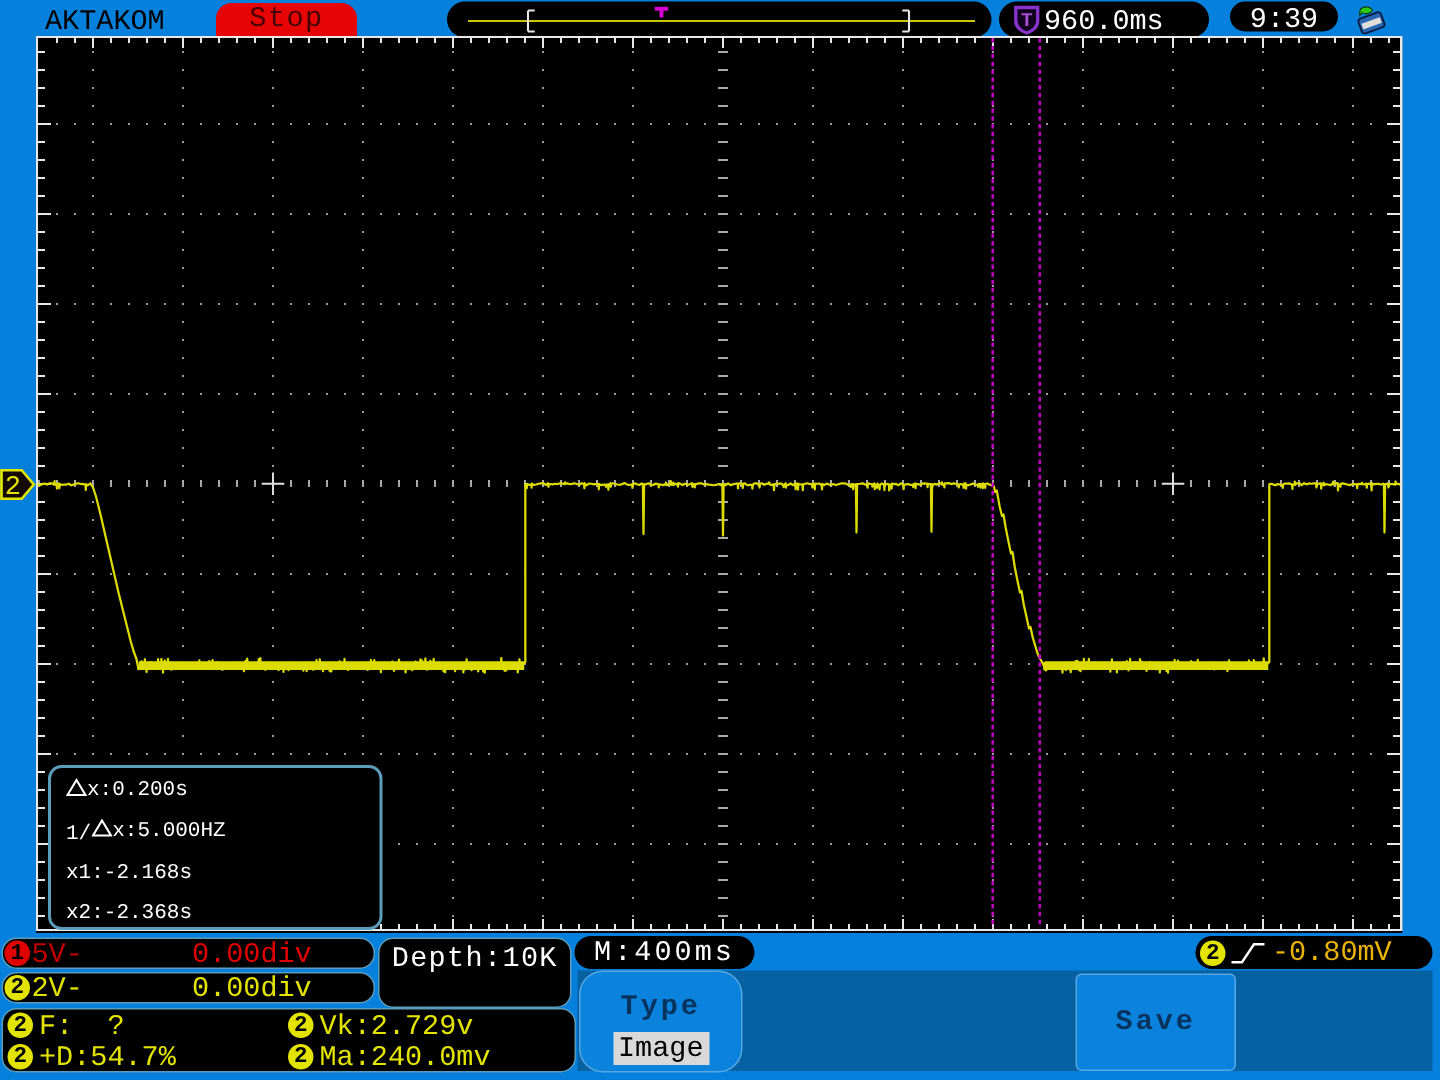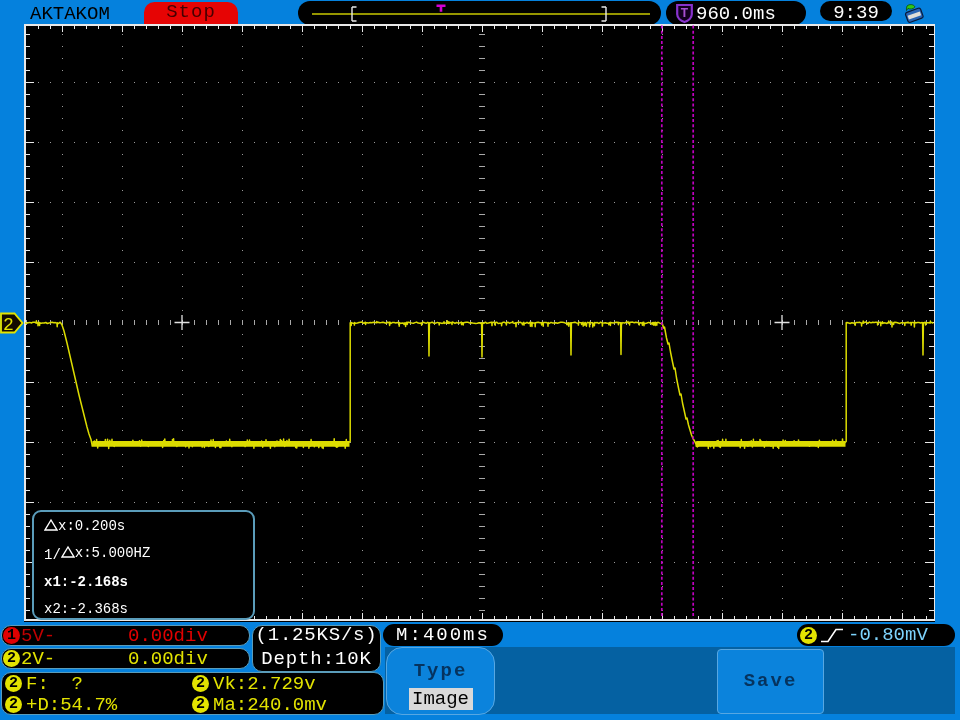--- a/index.html
+++ b/index.html
@@ -65,52 +65,51 @@
 </svg>
 
 <div class="abs" style="left:32px;top:510px;width:219px;height:106px;background:#000;
   border:2px solid #5a9cba;border-radius:9px;color:#fff;font-size:14px;">
  <div class="abs" style="left:10px;top:6px;"><svg width="14" height="14" xmlns="http://www.w3.org/2000/svg">
         <polygon points="7,2 13,12 1,12" fill="none" stroke="#fff" stroke-width="1.4"></polygon>
       </svg><span style="position:relative;top:-2px;">x:0.200s</span></div>
  <div class="abs" style="left:10px;top:33px;">1/<svg width="14" height="14" xmlns="http://www.w3.org/2000/svg">
         <polygon points="7,2 13,12 1,12" fill="none" stroke="#fff" stroke-width="1.4"></polygon>
       </svg><span style="position:relative;top:-2px;">x:5.000HZ</span></div>
- <div class="abs" style="left:10px;top:62px;font-weight:bold;">x1:-2.168s</div>
+ <div class="abs" style="left:10px;top:62px;">x1:-2.168s</div>
  <div class="abs" style="left:10px;top:89px;">x2:-2.368s</div>
 </div>
 
 <div class="abs" style="left:385px;top:647px;width:570px;height:67px;background:#0561a2;"></div>
 
 <div class="abs" style="left:1px;top:625px;width:249px;height:21px;background:#000;border:1.5px solid #5a9cba;border-radius:10px;box-sizing:border-box;color:#e00000;font-size:19px;">
  <span class="circ cr abs" style="left:1px;top:0.5px;">1</span>
  <span class="abs" style="left:19px;top:-1px;color:#c00000;">5V-</span>
  <span class="abs" style="left:126px;top:-1px;">0.00div</span>
 </div>
 
 <div class="abs" style="left:1px;top:648px;width:249px;height:21px;background:#000;border:1.5px solid #5a9cba;border-radius:10px;box-sizing:border-box;color:#e3e300;font-size:19px;">
  <span class="circ cy abs" style="left:1px;top:0.5px;">2</span>
  <span class="abs" style="left:19px;top:-1px;">2V-</span>
  <span class="abs" style="left:126px;top:-1px;">0.00div</span>
 </div>
 
 <div class="abs" style="left:252px;top:625px;width:129px;height:47px;background:#000;border:1.5px solid #5a9cba;border-radius:10px;box-sizing:border-box;color:#fff;font-size:19px;text-align:center;">
- <div style="margin-top:-2px;letter-spacing:0.8px;">(1.25KS/s)</div>
  <div style="margin-top:2px;letter-spacing:0.9px;">Depth:10K</div>
 </div>
 
 <div class="abs pill" style="left:383px;top:624px;width:120px;height:22px;text-align:center;">
  <span style="font-size:19px;line-height:22px;letter-spacing:2px;">M:400ms</span></div>
 
 <div class="abs pill" style="left:797px;top:624px;width:158px;height:22px;">
  <span class="circ cy abs" style="left:3px;top:2.5px;">2</span>
  <svg class="abs" style="left:23px;top:3px;" width="26" height="17" xmlns="http://www.w3.org/2000/svg">
    <path d="M1 14.5h7l8-12h7" stroke="#fff" stroke-width="1.6" fill="none"></path>
  </svg>
- <span class="abs" style="left:51px;top:0px;color:#7dd3fc;font-size:19px;">-0.80mV</span>
+ <span class="abs" style="left:51px;top:0px;color:#eab308;font-size:19px;">-0.80mV</span>
 </div>
 
 <div class="abs" style="left:1px;top:672px;width:383px;height:43px;background:#000;border:1.5px solid #5a9cba;border-radius:10px;box-sizing:border-box;color:#e3e300;font-size:19px;">
  <span class="circ cy abs" style="left:3px;top:2px;">2</span>
  <span class="abs" style="left:24px;top:0px;white-space:pre;">F:  ?</span>
  <span class="circ cy abs" style="left:3px;top:23px;">2</span>
  <span class="abs" style="left:24px;top:21px;">+D:54.7%</span>
  <span class="circ cy abs" style="left:190px;top:2px;">2</span>
  <span class="abs" style="left:211px;top:0px;">Vk:2.729v</span>
  <span class="circ cy abs" style="left:190px;top:23px;">2</span>

